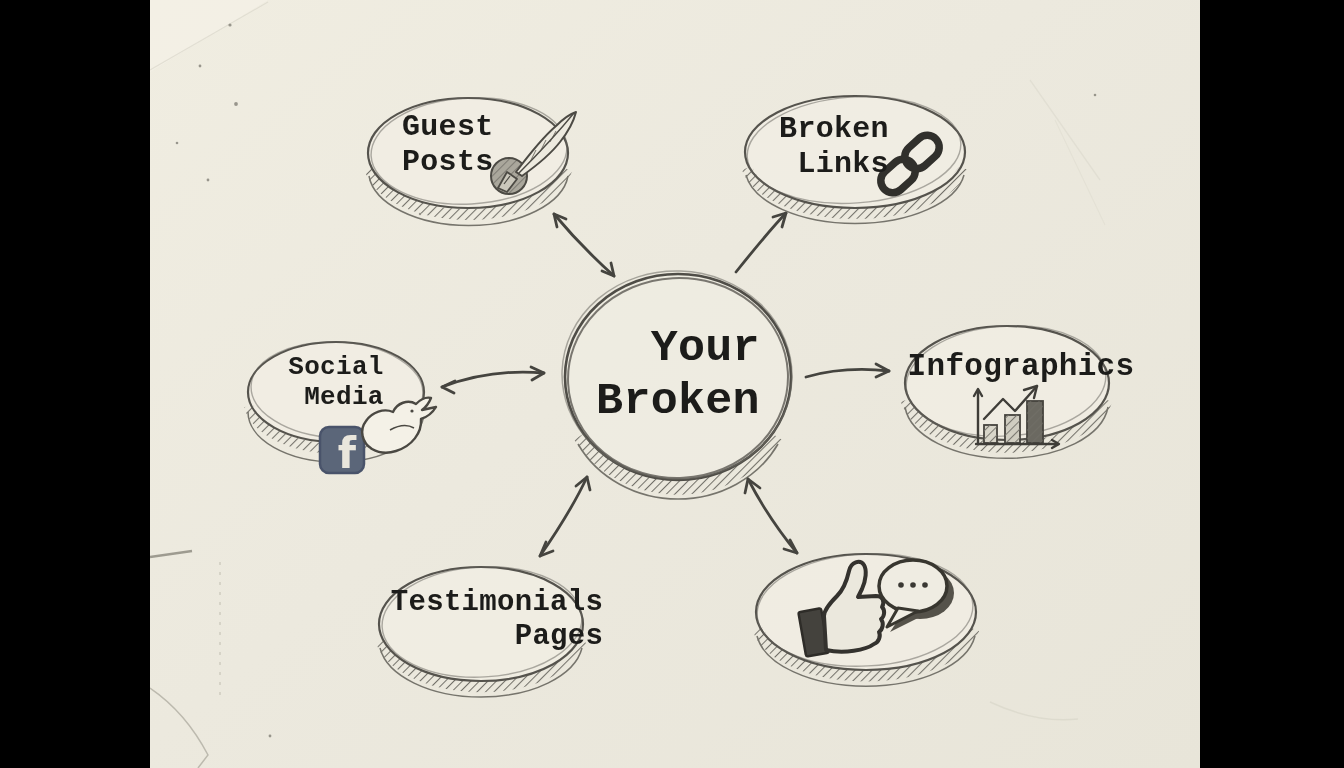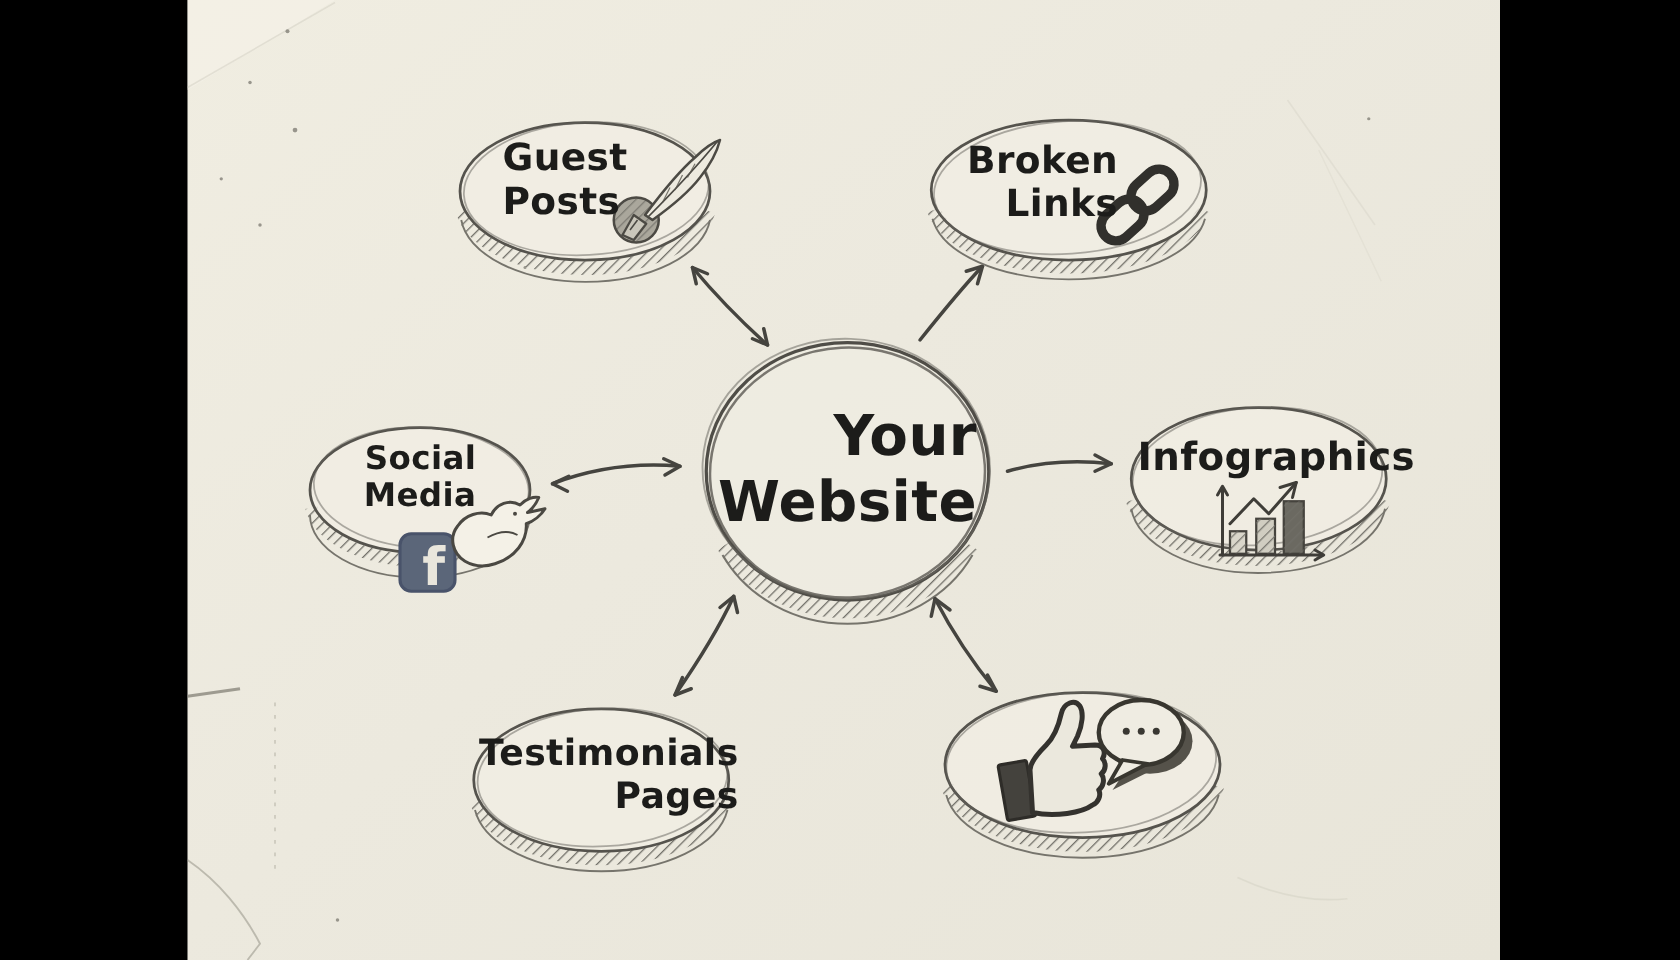--- a/index.html
+++ b/index.html
@@ -7,29 +7,29 @@
     width:1344px;height:768px;background:#000;position:relative;overflow:hidden;
     font-family:"DejaVu Sans", sans-serif;
   }
   .paper{
     position:absolute;left:150px;top:0;width:1050px;height:768px;
     background:linear-gradient(140deg,#f0edE1 0%,#ece9de 45%,#e8e5d9 100%);
   }
   .paper svg{position:absolute;left:0;top:0;}
   .label{
     position:absolute;color:#1c1c1a;font-weight:700;white-space:pre-line;
-    line-height:1.16;letter-spacing:.3px;z-index:3;
+    line-height:1.16;letter-spacing:.3px;z-index:3;font-family:Liberation Mono, monospace;
   }
   .centered{transform:translateX(-50%);text-align:right;}
   #lbl-center{left:528px;top:322px;font-size:45px;line-height:1.18;}
   #lbl-guest{left:252px;top:110px;font-size:30px;text-align:left;}
   #lbl-broken{left:684px;top:112px;font-size:30px;}
   #lbl-social{left:186px;top:352px;font-size:26px;}
   #lbl-info{left:859px;top:349px;font-size:31px;margin-left:12px;}
-  #lbl-testimonials{left:337px;top:586px;font-size:29px;}
+  #lbl-testimonials{left:347px;top:586px;font-size:29px;}
 </style>
 </head>
 <body>
 
 <div class="paper">
 
   <svg width="1050" height="768" viewBox="0 0 1050 768">
     <defs>
       <pattern id="hatch" width="6" height="6" patternUnits="userSpaceOnUse" patternTransform="rotate(45)">
         <line x1="0" y1="0" x2="0" y2="6" stroke="#73716a" stroke-width="2.1"></line>
@@ -186,21 +186,21 @@
         <ellipse cx="763" cy="586" rx="34" ry="26" fill="#efece2" stroke="#38362f" stroke-width="3.5"></ellipse>
         <path d="M 748 608 L 737 627 L 768 611 Z" fill="#efece2" stroke="#38362f" stroke-width="3" stroke-linejoin="round"></path>
         <circle cx="751" cy="585" r="2.8" fill="#3a3833"></circle>
         <circle cx="763" cy="585" r="2.8" fill="#3a3833"></circle>
         <circle cx="775" cy="585" r="2.8" fill="#3a3833"></circle>
       </g>
     </g>
   </svg>
 
   <div class="label centered" id="lbl-center">Your
-Website</div>
+Broken</div>
   <div class="label" id="lbl-guest">Guest
 Posts</div>
   <div class="label centered" id="lbl-broken">Broken
 Links</div>
   <div class="label centered" id="lbl-social">Social
 Media</div>
   <div class="label centered" id="lbl-info">Infographics</div>
   <div class="label centered" id="lbl-testimonials">Testimonials
 Pages</div>
 </div>

